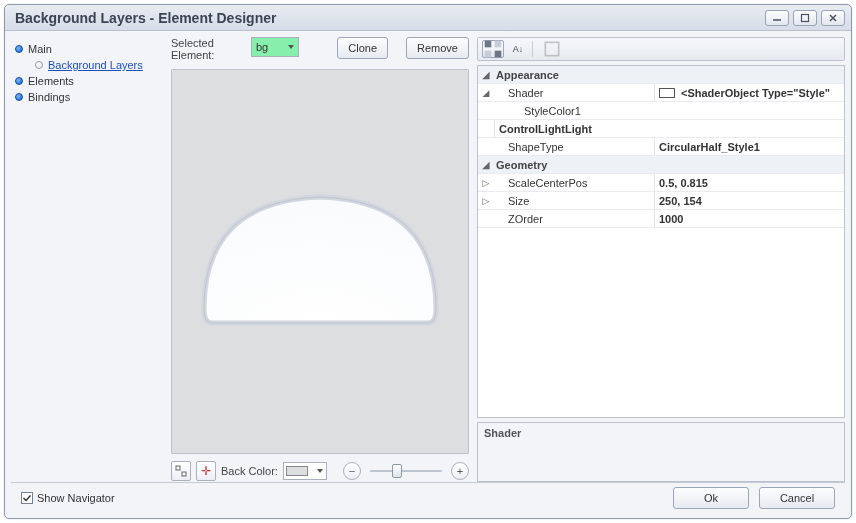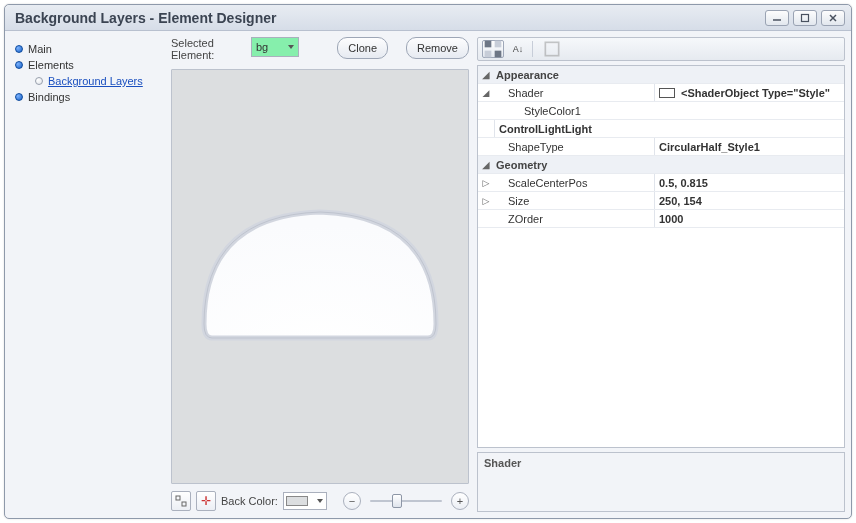--- a/index.html
+++ b/index.html
@@ -121,21 +121,21 @@
     content: "";
     position: absolute; right: 4px; top: 7px;
     border-left: 3px solid transparent;
     border-right: 3px solid transparent;
     border-top: 4px solid #555;
   }
   .btn {
     height: 22px;
     padding: 0 10px;
     border: 1px solid #9da6b6;
-    border-radius: 10px;
+    border-radius: 3px;
     background: linear-gradient(#fdfdfe,#e6eaf1);
     cursor: pointer;
     display: inline-flex; align-items: center;
     color: #333;
     font-size: 11px;
   }
   .canvas {
     flex: 1;
     border: 1px solid #bcc2cd;
     background: #dcdee0;
@@ -356,27 +356,27 @@
   </div>
 
   <div class="body">
     <div class="maingrid">
 
       <div class="sidebar">
         <div class="nav-item">
           <span class="bullet"></span>
           <span>Main</span>
         </div>
+        <div class="nav-item child">
+          <span class="bullet"></span>
+          <a>Background Layers</a>
+        </div>
         <div class="nav-item">
           <span class="bullet"></span>
           <span>Elements</span>
-        </div>
-        <div class="nav-item child">
-          <span class="bullet"></span>
-          <a>Background Layers</a>
         </div>
         <div class="nav-item">
           <span class="bullet"></span>
           <span>Bindings</span>
         </div>
       </div>
 
       <div class="centercol">
         <div class="toprow">
           <span class="lbl">Selected Element:</span>
@@ -492,14 +492,27 @@
               <span class="val">1000</span>
             </div>
           </div>
         </div>
         <div class="descpanel">
           <span>Shader</span>
         </div>
       </div>
     </div>
 
+    <div class="footer">
+      <label class="chk">
+        <span class="box">
+          <svg viewBox="0 0 10 10">
+              <polyline points="1.5,5 4,7.5 8.5,2.5" fill="none" stroke="#2f3742" stroke-width="1.5"></polyline>
+            </svg>
+        </span>
+        <span>Show Navigator</span>
+      </label>
+      <span class="spacer"></span>
+      <div class="fbtn">Ok</div>
+      <div class="fbtn">Cancel</div>
+    </div>
   </div>
 </div>
 
 </body></html>

